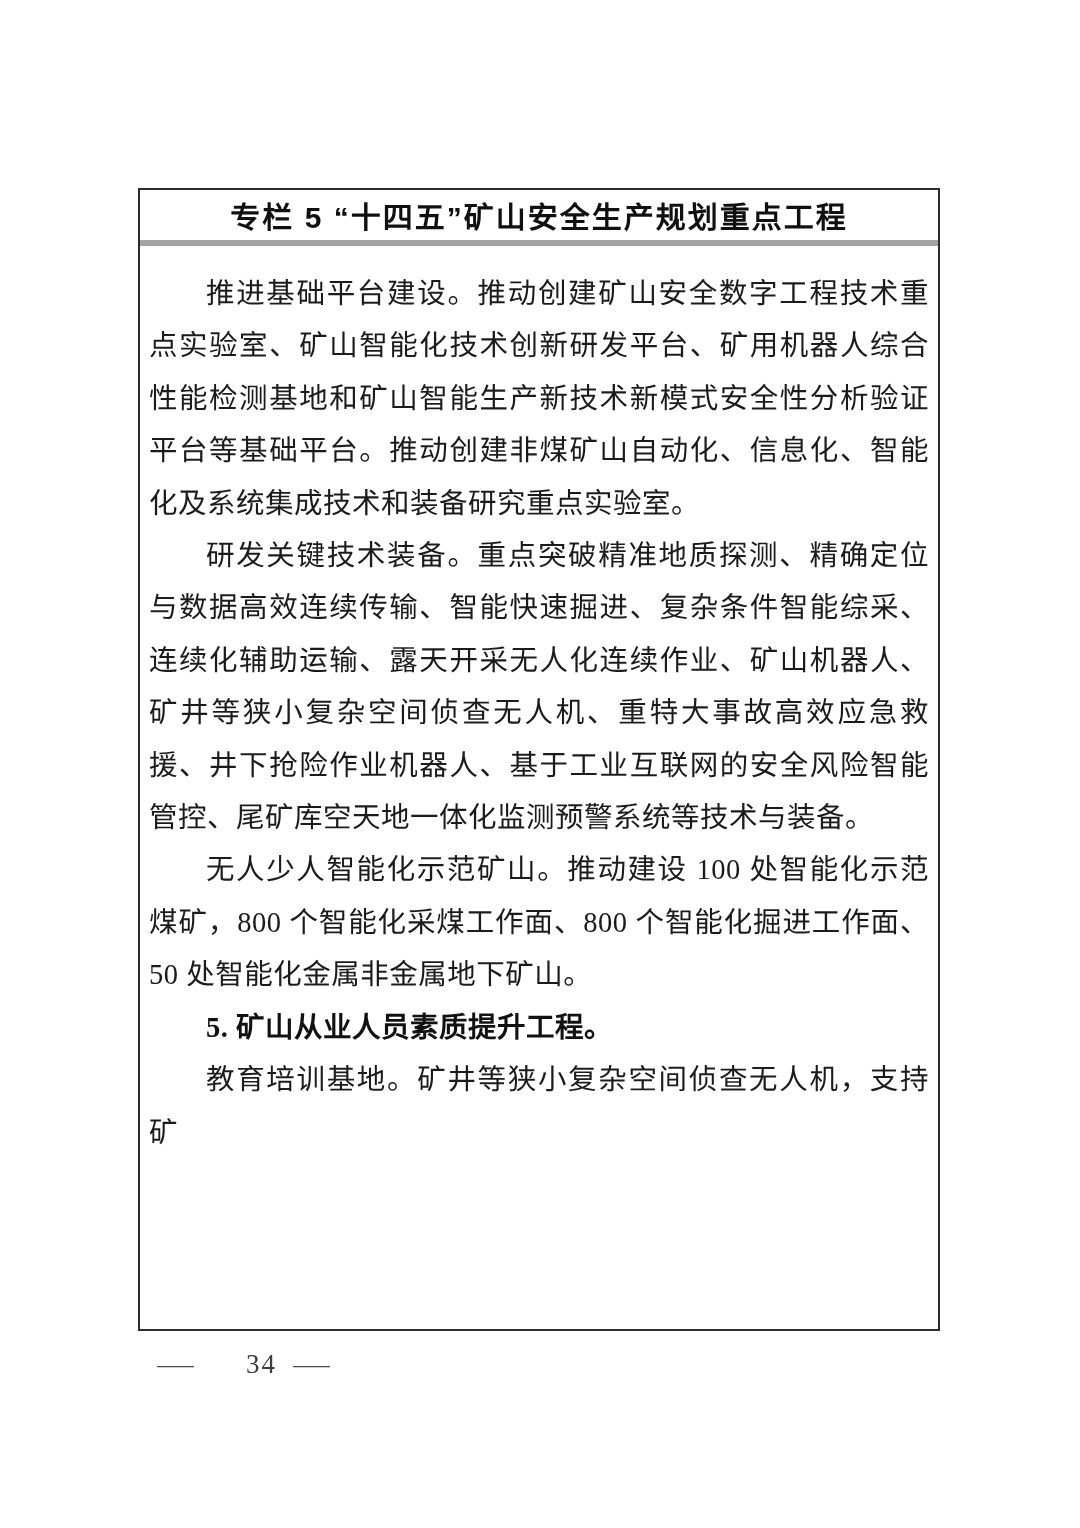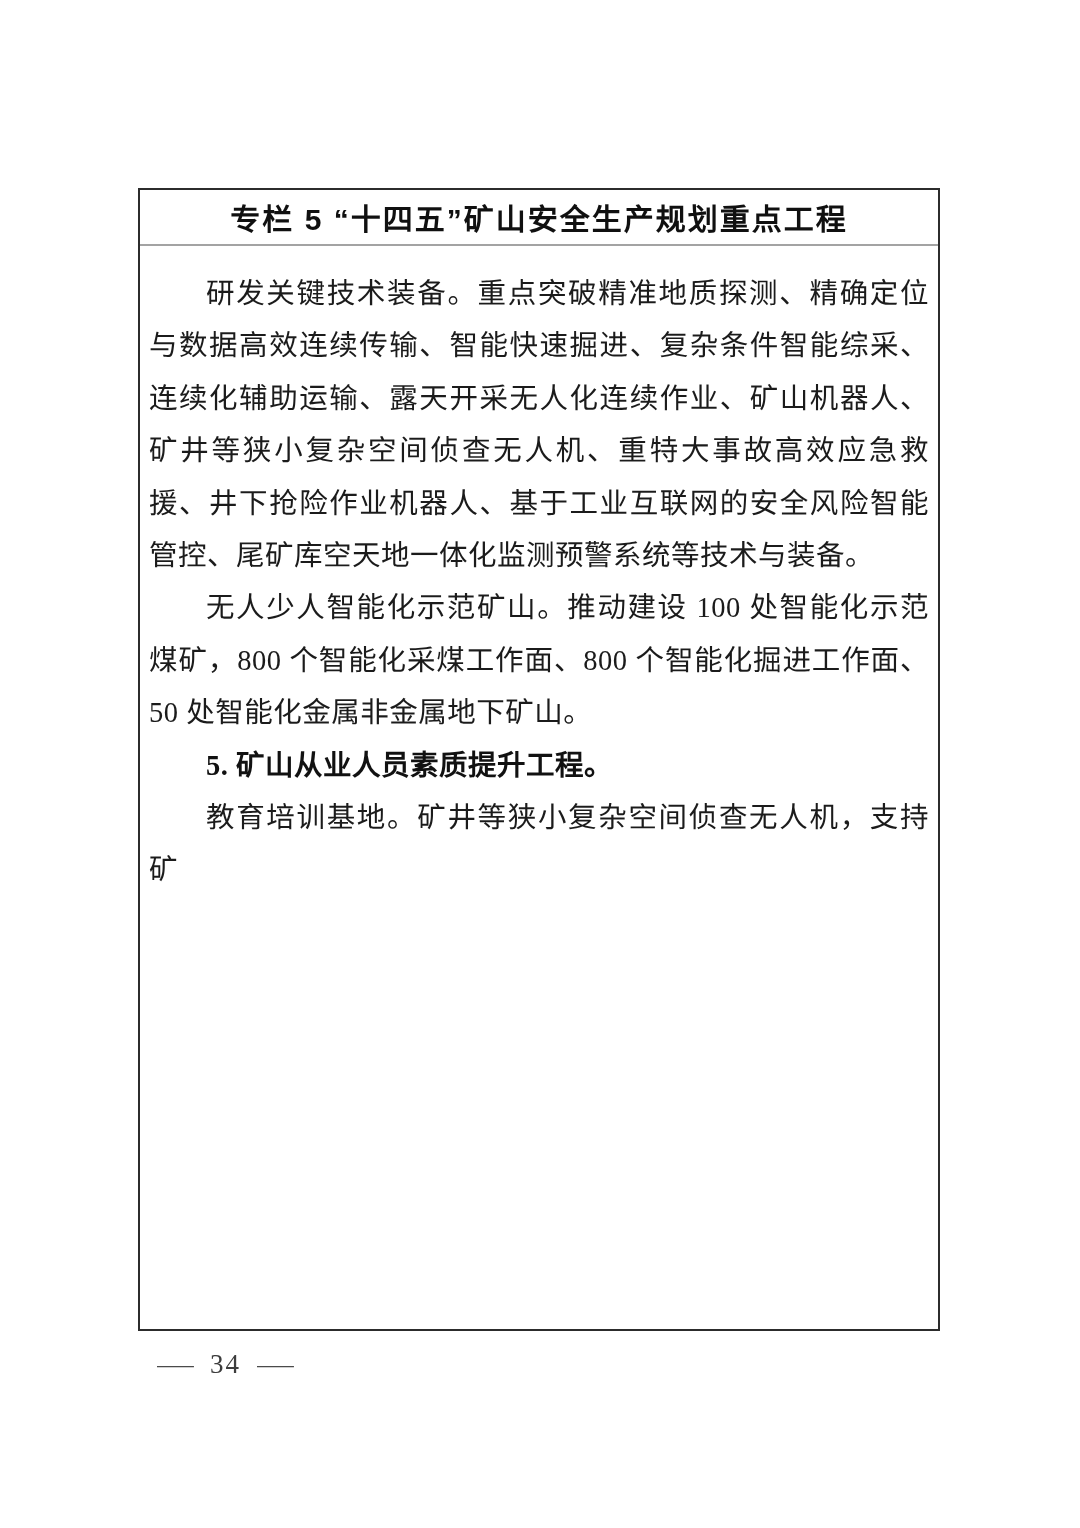--- a/index.html
+++ b/index.html
@@ -21,21 +21,21 @@
     position: absolute;
     left: 138px;
     top: 188px;
     width: 802px;
     height: 1143px;
     border: 2px solid #2c2c2c;
     background: #ffffff;
   }
   .panel-title {
     height: 56px;
-    border-bottom: 2px solid #a3a3a3;
+    border-bottom: 6px solid #a3a3a3;
     display: flex;
     align-items: center;
     justify-content: center;
     font-family: "Liberation Sans", "DejaVu Sans", sans-serif;
     font-weight: bold;
     font-size: 30px;
     letter-spacing: 2px;
     color: #101010;
   }
   .panel-body {
@@ -65,31 +65,33 @@
     font-family: "Liberation Serif", "DejaVu Serif", serif;
   }
   .page-footer .dash {
     transform: scaleX(1.35);
     display: inline-block;
     color: #4a4a4a;
   }
   .page-footer .num {
     letter-spacing: 2px;
     color: #3d3d3d;
+    margin-left: 36px;
   }
 </style>
 </head>
 <body>
 
 <div class="page">
 
   <div class="panel">
     <div class="panel-title">专栏 5 “十四五”矿山安全生产规划重点工程</div>
 
     <div class="panel-body">
+      <p class="para">推进基础平台建设。推动创建矿山安全数字工程技术重点实验室、矿山智能化技术创新研发平台、矿用机器人综合性能检测基地和矿山智能生产新技术新模式安全性分析验证平台等基础平台。推动创建非煤矿山自动化、信息化、智能化及系统集成技术和装备研究重点实验室。</p>
       <p class="para">研发关键技术装备。重点突破精准地质探测、精确定位与数据高效连续传输、智能快速掘进、复杂条件智能综采、连续化辅助运输、露天开采无人化连续作业、矿山机器人、矿井等狭小复杂空间侦查无人机、重特大事故高效应急救援、井下抢险作业机器人、基于工业互联网的安全风险智能管控、尾矿库空天地一体化监测预警系统等技术与装备。</p>
       <p class="para">无人少人智能化示范矿山。推动建设 100 处智能化示范煤矿，800 个智能化采煤工作面、800 个智能化掘进工作面、50 处智能化金属非金属地下矿山。</p>
       <p class="para bold">5. 矿山从业人员素质提升工程。</p>
       <p class="para">教育培训基地。矿井等狭小复杂空间侦查无人机，支持矿</p>
     </div>
   </div>
 
   <div class="page-footer">
     <span class="dash">—</span>
     <span class="num">34</span>

